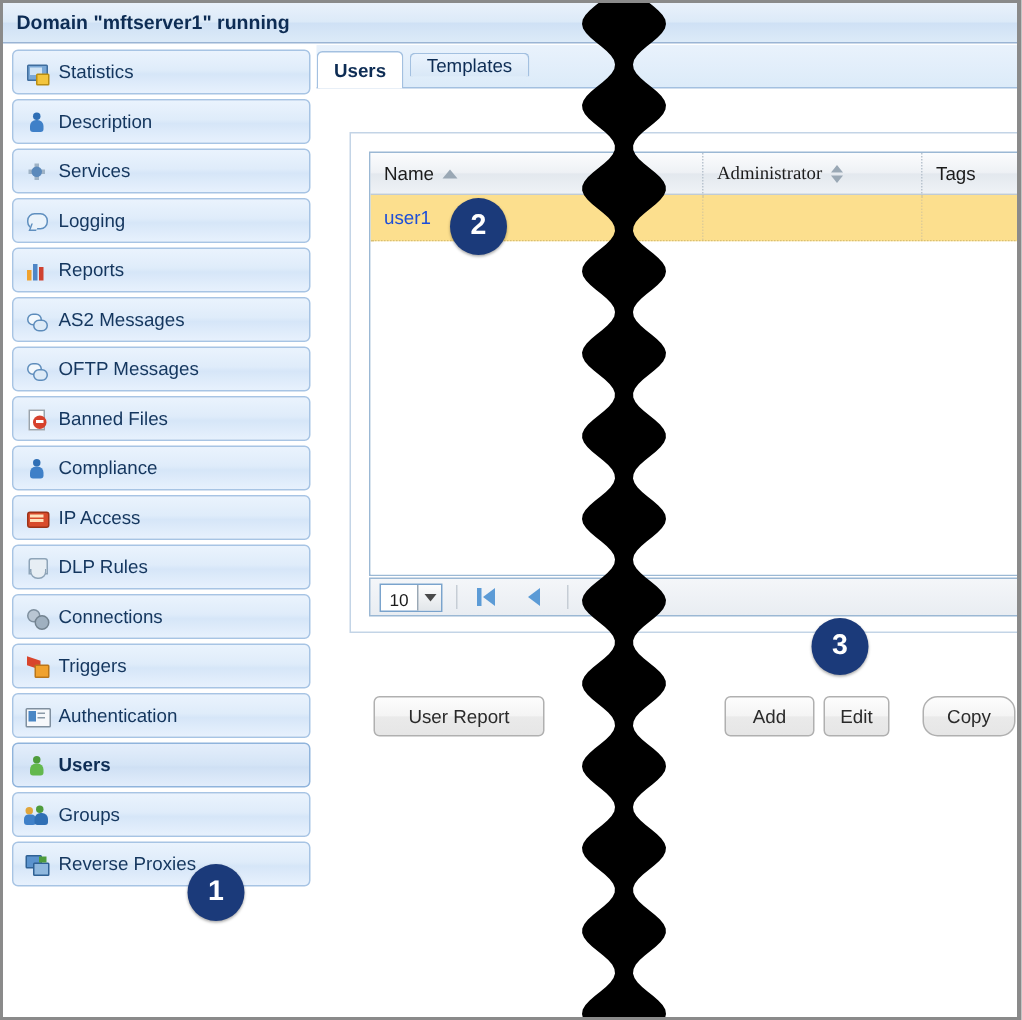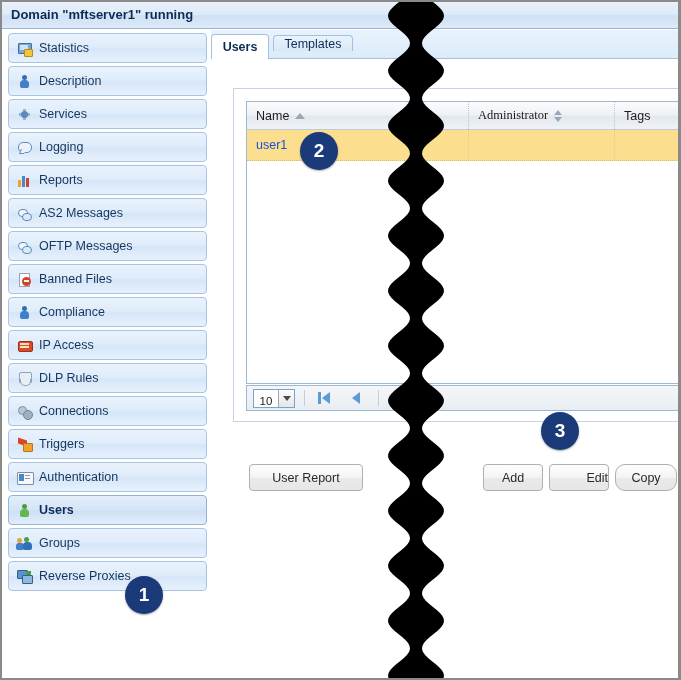--- a/index.html
+++ b/index.html
@@ -490,21 +490,21 @@
 
     </div>
 
     <div class="btnrow" id="btnrow">
         <div class="btn" style="left: 16px; width: 114px;">
           <span>User Report</span>
         </div>
         <div class="btn" style="left: 250px; width: 60px;">
           <span>Add</span>
         </div>
-        <div class="btn" style="left: 316px; width: 60px; justify-content: flex-end;">
+        <div class="btn" style="left: 316px; width: 44px;">
           <span>Edit</span>
         </div>
         <div class="btn" style="left: 382px; width: 62px; border-radius: 10px;">
           <span>Copy</span>
         </div>
       </div>
 
   </div>
 
   <svg class="wave" viewBox="0 0 681 680">

